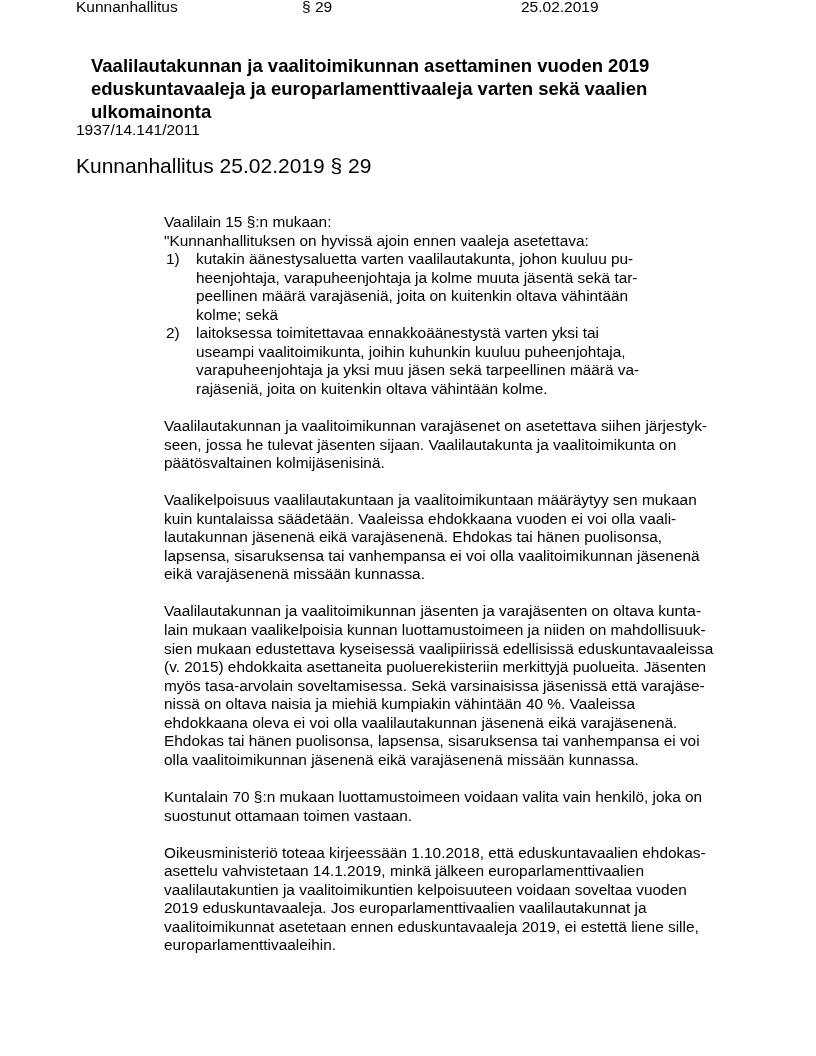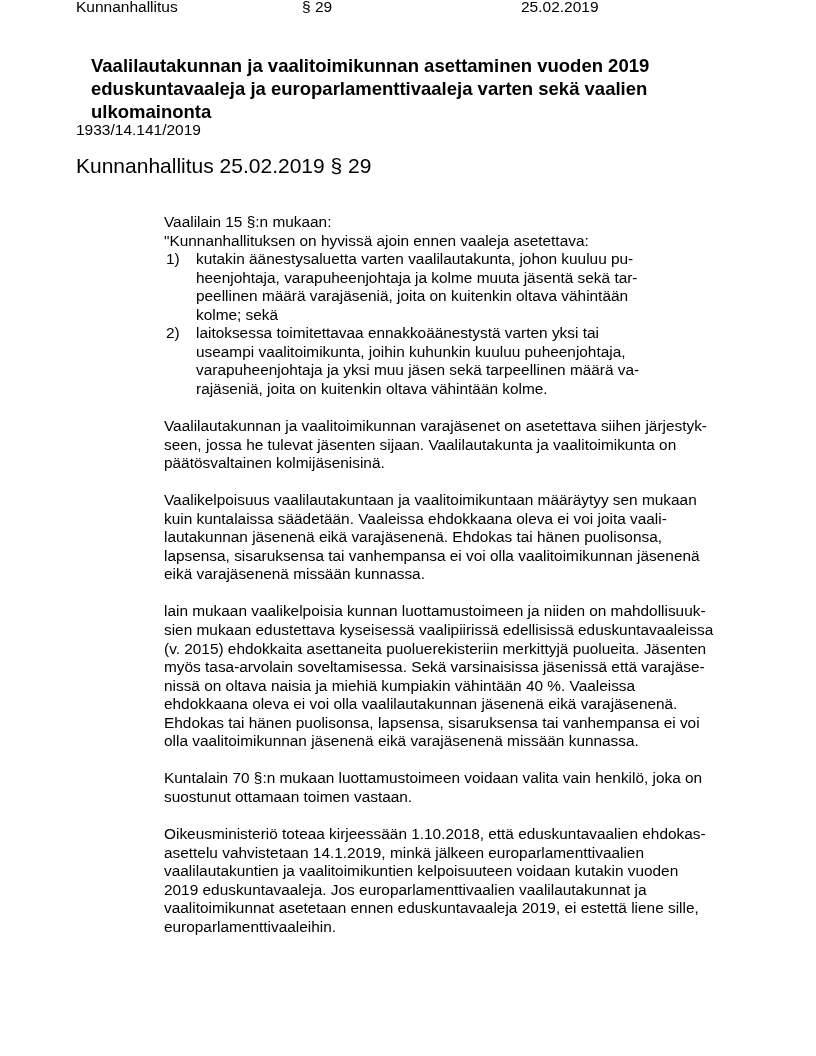--- a/index.html
+++ b/index.html
@@ -77,21 +77,21 @@
   <span class="hdr-section">§ 29</span>
   <span class="hdr-date">25.02.2019</span>
 </div>
 
 <h1 class="doc-title">
   <span class="line">Vaalilautakunnan ja vaalitoimikunnan asettaminen vuoden 2019</span>
   <span class="line">eduskuntavaaleja ja europarlamenttivaaleja varten sekä vaalien</span>
   <span class="line">ulkomainonta</span>
 </h1>
 
-<div class="diary-no">1933/14.141/2019</div>
+<div class="diary-no">1937/14.141/2011</div>
 <div class="meeting-ref">Kunnanhallitus 25.02.2019 § 29</div>
 
 <div class="body-text">
 
   <div class="para">
     <span class="line">Vaalilain 15 §:n mukaan:</span>
     <span class="line">"Kunnanhallituksen on hyvissä ajoin ennen vaaleja asetettava:</span>
     <div class="list-item">
       <span class="list-num">1)</span>
       <span class="line">kutakin äänestysaluetta varten vaalilautakunta, johon kuuluu pu-</span>
@@ -109,43 +109,44 @@
   </div>
 
   <div class="para">
     <span class="line">Vaalilautakunnan ja vaalitoimikunnan varajäsenet on asetettava siihen järjestyk-</span>
     <span class="line">seen, jossa he tulevat jäsenten sijaan. Vaalilautakunta ja vaalitoimikunta on</span>
     <span class="line">päätösvaltainen kolmijäsenisinä.</span>
   </div>
 
   <div class="para">
     <span class="line">Vaalikelpoisuus vaalilautakuntaan ja vaalitoimikuntaan määräytyy sen mukaan</span>
-    <span class="line">kuin kuntalaissa säädetään. Vaaleissa ehdokkaana oleva ei voi joita vaali-</span>
+    <span class="line">kuin kuntalaissa säädetään. Vaaleissa ehdokkaana vuoden ei voi olla vaali-</span>
     <span class="line">lautakunnan jäsenenä eikä varajäsenenä. Ehdokas tai hänen puolisonsa,</span>
     <span class="line">lapsensa, sisaruksensa tai vanhempansa ei voi olla vaalitoimikunnan jäsenenä</span>
     <span class="line">eikä varajäsenenä missään kunnassa.</span>
   </div>
 
   <div class="para">
+    <span class="line">Vaalilautakunnan ja vaalitoimikunnan jäsenten ja varajäsenten on oltava kunta-</span>
     <span class="line">lain mukaan vaalikelpoisia kunnan luottamustoimeen ja niiden on mahdollisuuk-</span>
     <span class="line">sien mukaan edustettava kyseisessä vaalipiirissä edellisissä eduskuntavaaleissa</span>
     <span class="line">(v. 2015) ehdokkaita asettaneita puoluerekisteriin merkittyjä puolueita. Jäsenten</span>
     <span class="line">myös tasa-arvolain soveltamisessa. Sekä varsinaisissa jäsenissä että varajäse-</span>
     <span class="line">nissä on oltava naisia ja miehiä kumpiakin vähintään 40 %. Vaaleissa</span>
     <span class="line">ehdokkaana oleva ei voi olla vaalilautakunnan jäsenenä eikä varajäsenenä.</span>
     <span class="line">Ehdokas tai hänen puolisonsa, lapsensa, sisaruksensa tai vanhempansa ei voi</span>
     <span class="line">olla vaalitoimikunnan jäsenenä eikä varajäsenenä missään kunnassa.</span>
   </div>
 
   <div class="para">
     <span class="line">Kuntalain 70 §:n mukaan luottamustoimeen voidaan valita vain henkilö, joka on</span>
     <span class="line">suostunut ottamaan toimen vastaan.</span>
   </div>
 
   <div class="para">
     <span class="line">Oikeusministeriö toteaa kirjeessään 1.10.2018, että eduskuntavaalien ehdokas-</span>
     <span class="line">asettelu vahvistetaan 14.1.2019, minkä jälkeen europarlamenttivaalien</span>
-    <span class="line">vaalilautakuntien ja vaalitoimikuntien kelpoisuuteen voidaan kutakin vuoden</span>
+    <span class="line">vaalilautakuntien ja vaalitoimikuntien kelpoisuuteen voidaan soveltaa vuoden</span>
     <span class="line">2019 eduskuntavaaleja. Jos europarlamenttivaalien vaalilautakunnat ja</span>
     <span class="line">vaalitoimikunnat asetetaan ennen eduskuntavaaleja 2019, ei estettä liene sille,</span>
     <span class="line">europarlamenttivaaleihin.</span>
   </div>
 </div>
 
 </body></html>

